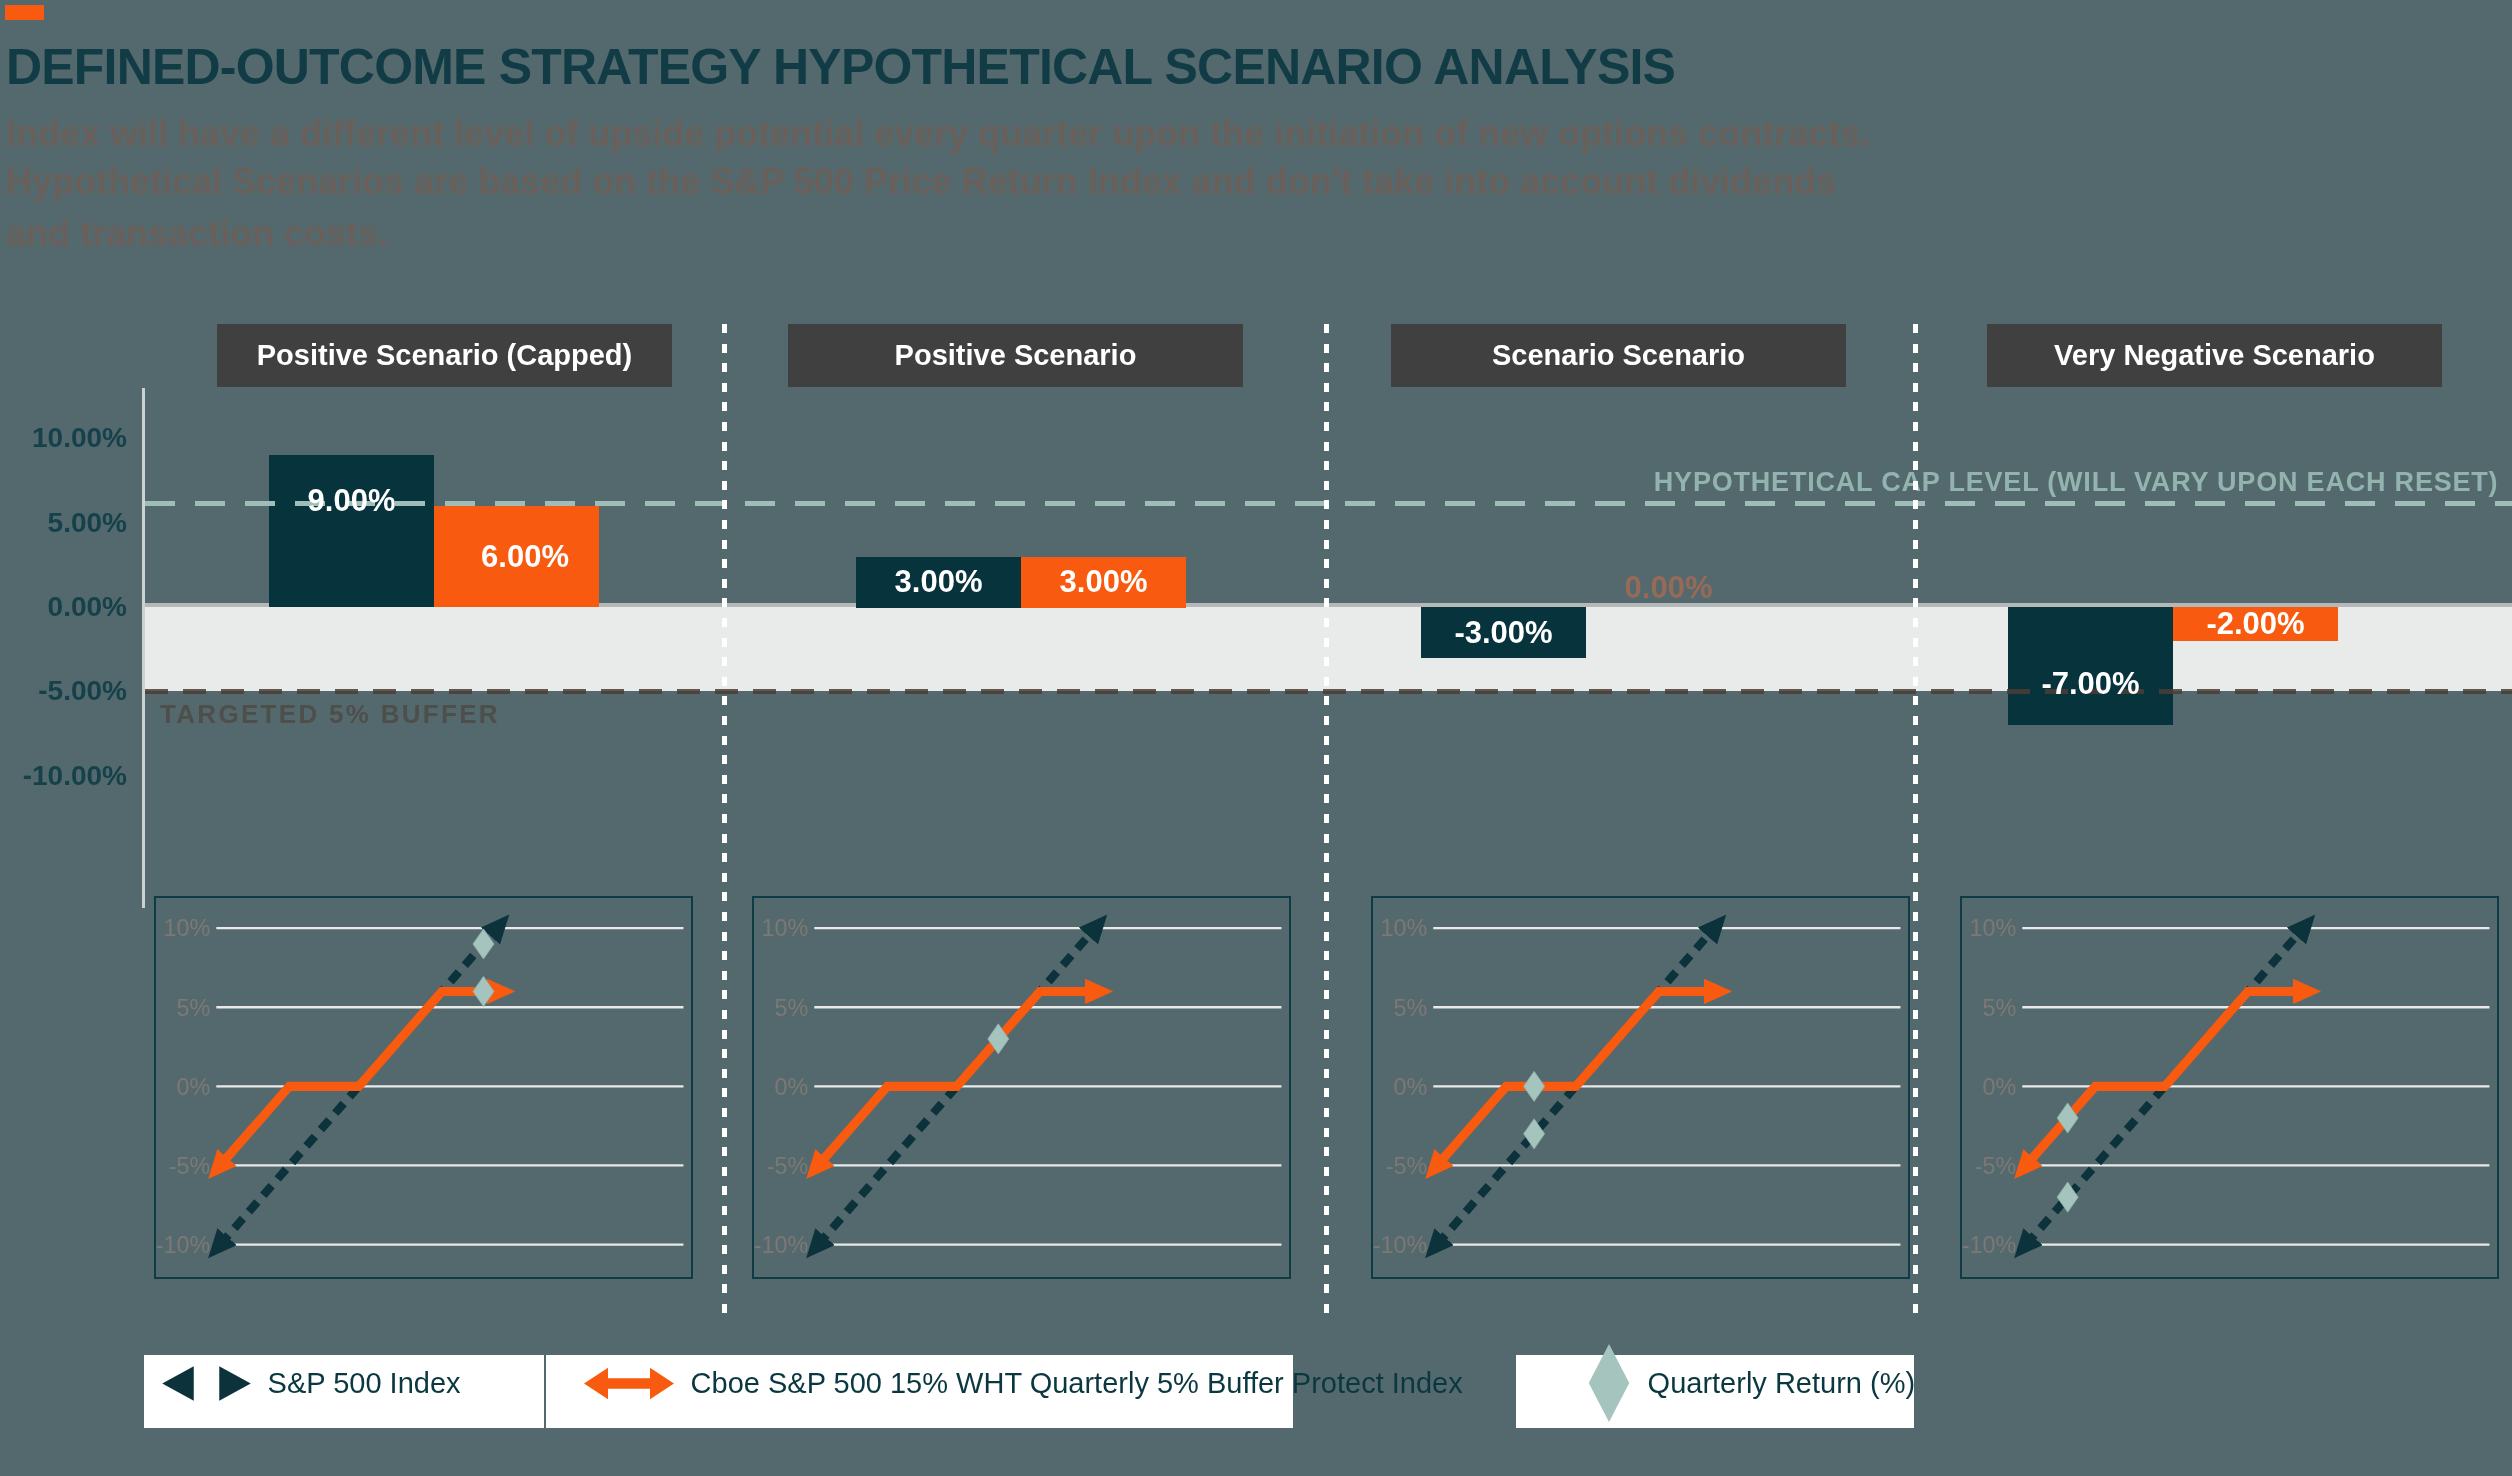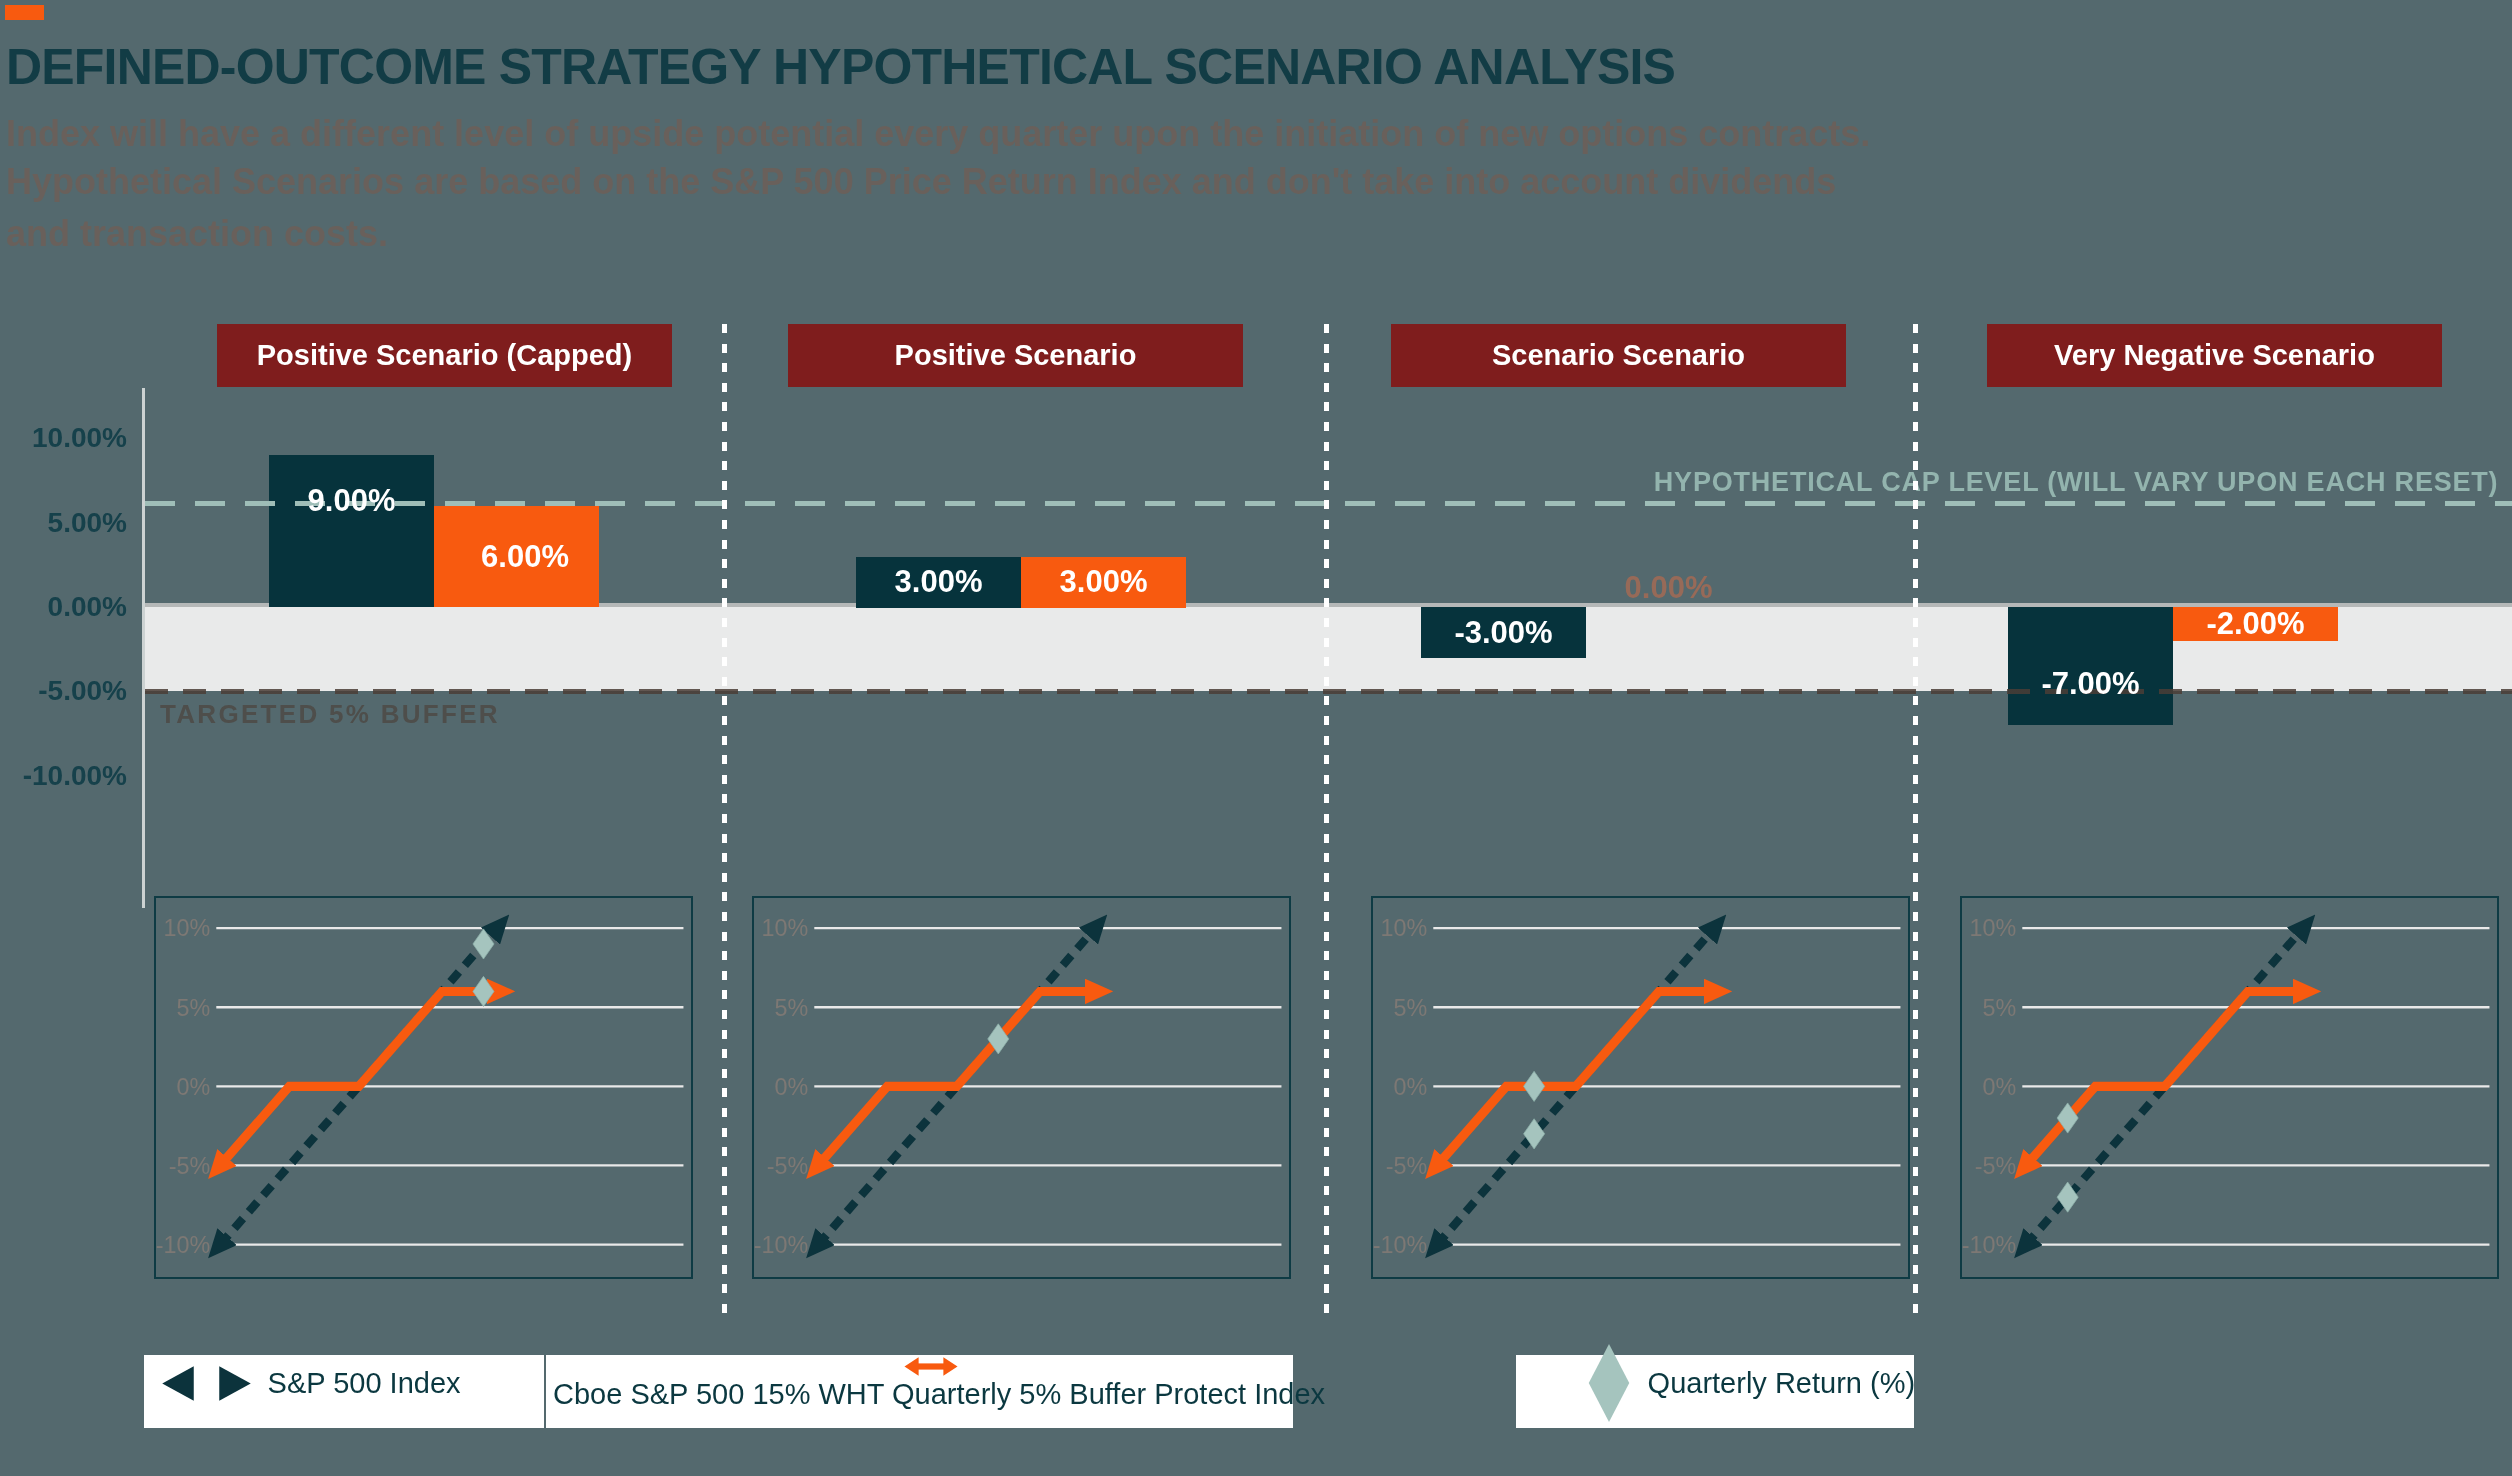--- a/index.html
+++ b/index.html
@@ -26,40 +26,40 @@
   #buffer-dash-line{left:145px;top:689px;width:2368px;height:5.3px;z-index:5;
     background:repeating-linear-gradient(90deg,rgba(74,61,54,.85) 0 22.6px,transparent 22.6px 38px);}
   #cap-label{right:13.6px;top:467px;width:1808px;text-align:right;font-size:27px;
              font-weight:700;color:#93b4ae;letter-spacing:0.8px;z-index:6;}
   #buffer-label{left:160px;top:699px;font-size:26px;font-weight:700;letter-spacing:2.3px;
                 color:rgba(74,61,54,.62);z-index:6;}
   .divider{top:324px;width:5.3px;height:991px;z-index:7;
     background:repeating-linear-gradient(180deg,#ffffff 0 9px,transparent 9px 19.6px);}
   #div0{left:722px;} #div1{left:1324px;} #div2{left:1913px;}
 
-  .scenario-header{top:324px;width:455px;height:63px;background:#7f1d1d;color:#ffffff;
+  .scenario-header{top:324px;width:455px;height:63px;background:#404040;color:#ffffff;
      font-size:29px;font-weight:700;text-align:center;line-height:63px;z-index:6;}
   #hdr0{left:217px;} #hdr1{left:788px;} #hdr2{left:1391px;} #hdr3{left:1987px;}
 
   .bar{z-index:3;}
   .bar-label{height:38px;line-height:38px;text-align:center;font-size:31px;font-weight:700;
              color:#ffffff;z-index:6;}
   .faded-label{height:38px;line-height:38px;text-align:center;font-size:31px;font-weight:700;
                color:rgba(246,108,58,.42);z-index:6;}
 
   
   .mini-chart{top:896px;width:535px;height:379px;border:2.3px solid #0e3b44;z-index:4;}
   #mini0{left:154px;} #mini1{left:752px;} #mini2{left:1371px;} #mini3{left:1960px;}
 
   
   .legend-box{top:1355px;height:73px;background:#ffffff;z-index:8;}
   #lgb0{left:144px;width:400px;} #lgb1{left:546px;width:747px;} #lgb2{left:1516px;width:398px;}
   .legend-item{top:1355px;height:56px;display:flex;align-items:center;z-index:9;white-space:nowrap;}
   .legend-text{font-size:29px;color:#0b3840;}
-  #lgi0{left:162px;} #lgi1{left:553px;flex-direction:column;} #lgi2{left:1587px;}
+  #lgi0{left:162px;} #lgi1{left:584px;} #lgi2{left:1587px;}
   .legend-icon{margin-right:16.6px;display:block;}
 </style>
 </head>
 <body>
 
 <div class="abs" id="corner-square"></div>
 <div class="abs" id="page-title">DEFINED-OUTCOME STRATEGY HYPOTHETICAL SCENARIO ANALYSIS</div>
 <div class="abs subtitle-line" id="sub0">Index will have a different level of upside potential every quarter upon the initiation of new options contracts.</div>
 <div class="abs subtitle-line" id="sub1">Hypothetical Scenarios are based on the S&amp;P 500 Price Return Index and don't take into account dividends</div>
 <div class="abs subtitle-line" id="sub2">and transaction costs.</div>

